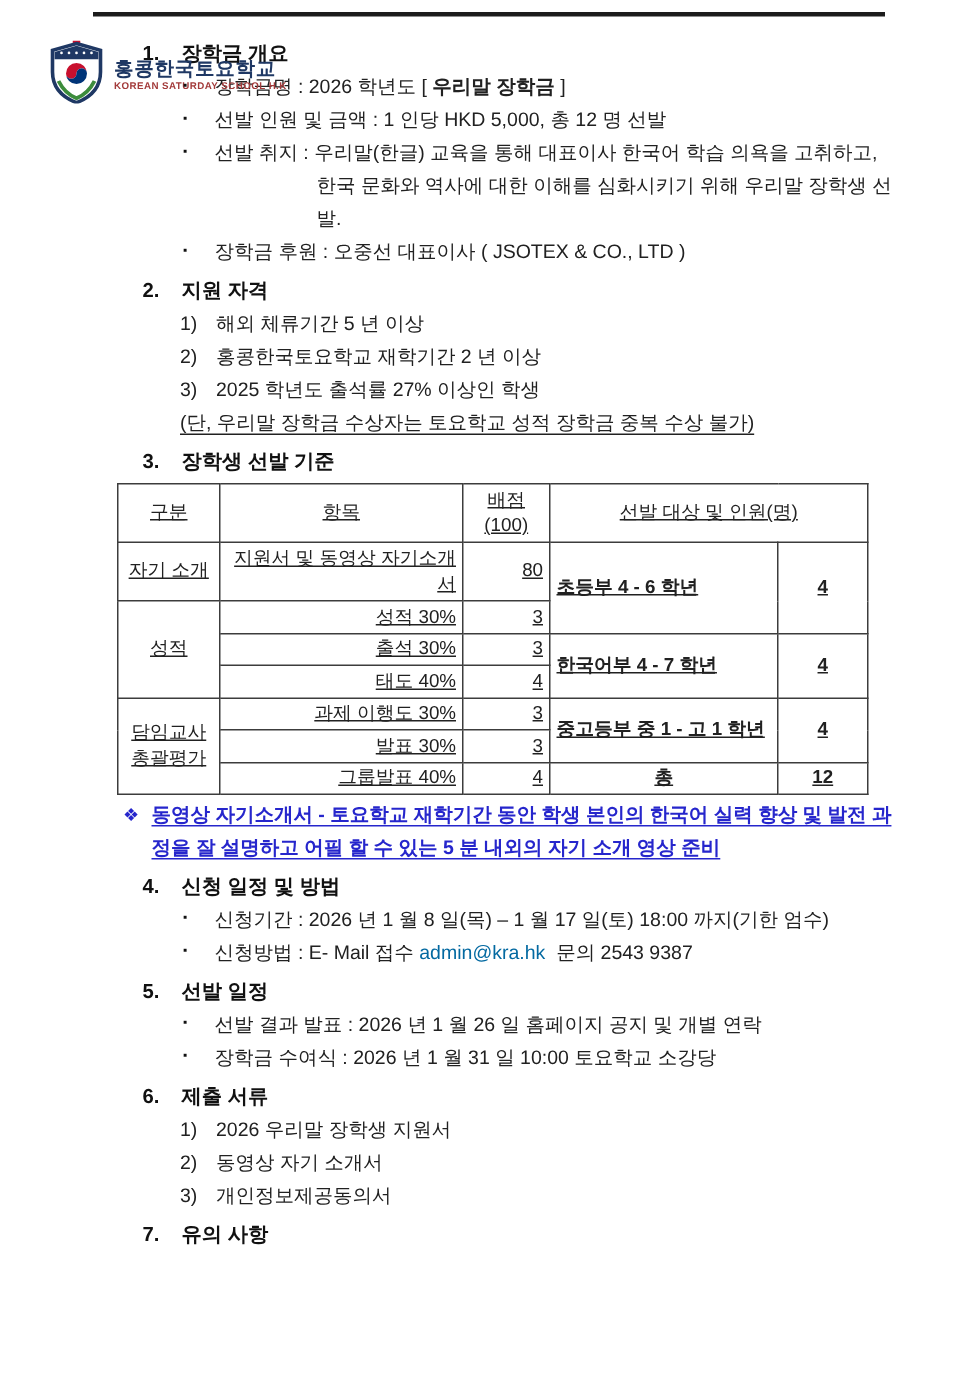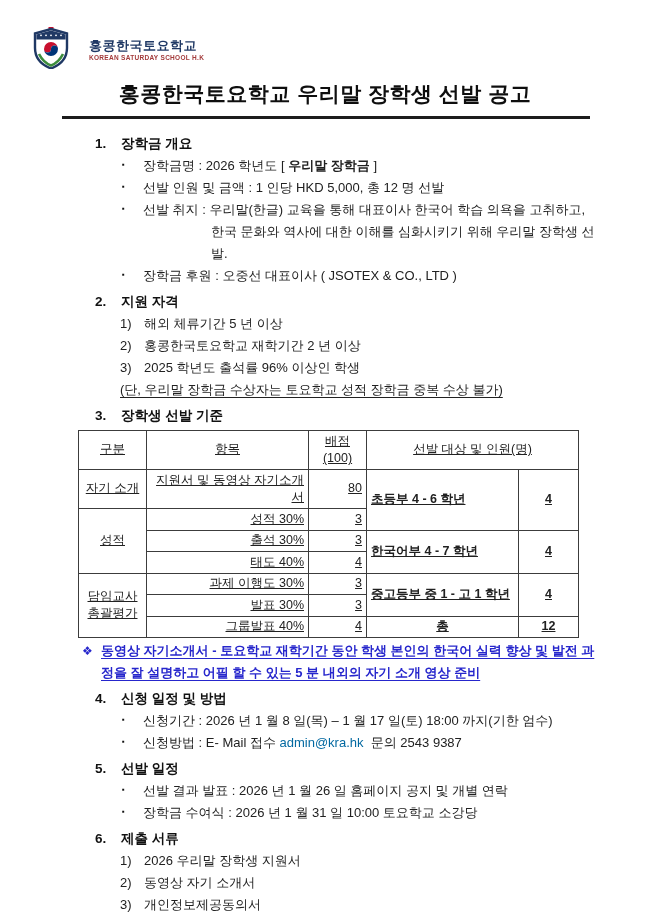--- a/index.html
+++ b/index.html
@@ -7,21 +7,21 @@
     position:relative;
     width:650px; height:923px;
     margin:0 auto;
     background:#ffffff;
     font-family:"Liberation Sans","DejaVu Sans",sans-serif;
     color:#212121;
     overflow:hidden;
     box-sizing:border-box;
   }
   
-  .logo { position:absolute; left:33px; top:27px; display:flex; align-items:center; gap:20px; }
+  .logo { position:absolute; left:33px; top:27px; display:flex; align-items:center; gap:7px; }
   .logo-txt { display:flex; flex-direction:column; line-height:1.15; }
   .logo-kr { font-size:13px; font-weight:700; color:#1F3864; letter-spacing:0.5px; }
   .logo-en { font-size:6.5px; font-weight:700; color:#A33B3B; letter-spacing:0.3px; }
   
   .title {
     padding-top:80px;
     text-align:center;
     font-size:21px; font-weight:800; color:#0e0e0e;
     letter-spacing:0.5px;
   }
@@ -89,21 +89,20 @@
         <path d="M25 22 A7 7 0 0 1 11 22 A3.5 3.5 0 0 0 18 22 A3.5 3.5 0 0 1 25 22 Z" fill="#003478"></path>
         <path d="M6 27 C9 33 13 36.5 18 38.5 C23 36.5 27 33 30 27" fill="none" stroke="#3C8C3C" stroke-width="2.6"></path>
       </svg>
     </span>
     <span class="logo-txt">
       <span class="logo-kr">홍콩한국토요학교</span>
       <span class="logo-en">KOREAN SATURDAY SCHOOL H.K</span>
     </span>
   </div>
 
-  <div class="title">홍콩한국토요학교 우리말 장학생 선발 공고</div>
   <hr class="title-rule">
 
   <div class="content">
 
     <div>
       <div class="sec-head">
         <span class="sec-no">1.</span>
         <span>장학금 개요</span>
       </div>
       <div class="bullet-item">
@@ -132,21 +131,21 @@
       <div class="num-item">
         <span class="inum">1)</span>
         <span class="itext">해외 체류기간 5 년 이상</span>
       </div>
       <div class="num-item">
         <span class="inum">2)</span>
         <span class="itext">홍콩한국토요학교 재학기간 2 년 이상</span>
       </div>
       <div class="num-item">
         <span class="inum">3)</span>
-        <span class="itext">2025 학년도 출석률 96% 이상인 학생</span>
+        <span class="itext">2025 학년도 출석률 27% 이상인 학생</span>
       </div>
       <div class="u-note">(단, 우리말 장학금 수상자는 토요학교 성적 장학금 중복 수상 불가)</div>
     </div>
 
     <div>
       <div class="sec-head">
         <span class="sec-no">3.</span>
         <span>장학생 선발 기준</span>
       </div>
 

